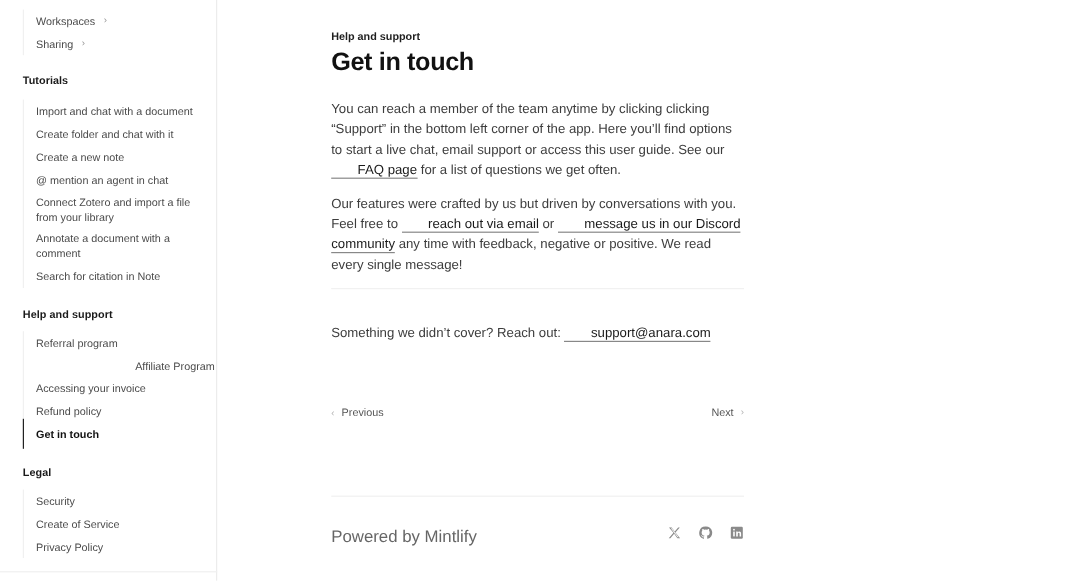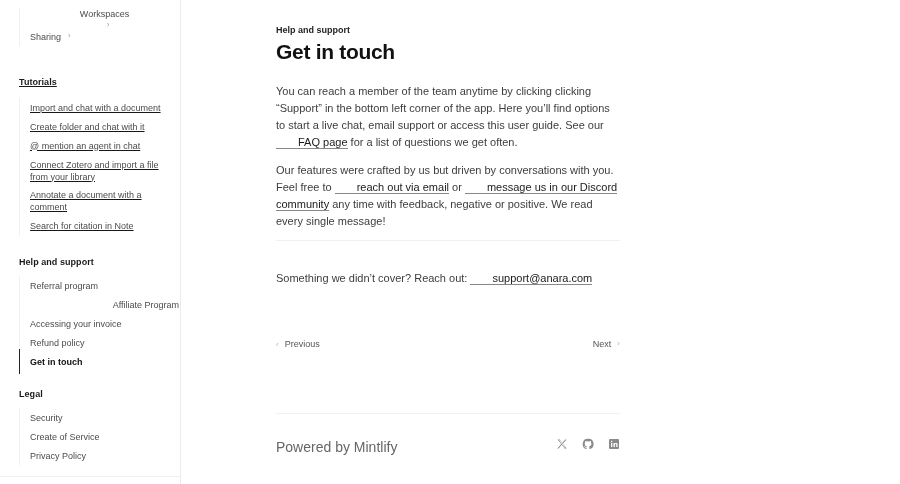--- a/index.html
+++ b/index.html
@@ -50,39 +50,42 @@
   .socials { position: absolute; right: 0; top: 0; display: flex; gap: 14px; align-items: center; }
   .socials span { display: inline-flex; width: 12px; height: 12px; cursor: pointer; }
   .socials svg { width: 12px; height: 12px; }
 </style>
 </head>
 <body>
 
 <aside class="sidebar">
   <div class="nav-group" style="top:8px;">
     <div class="nav-list">
-      <div class="nav-item" style="height:19px;flex-direction:column;">
+      <div class="nav-item" style="height:19px;">
         <span>Workspaces</span>
         <span class="chev">›</span>
       </div>
       <div class="nav-item" style="height:19px;">
         <span>Sharing</span>
         <span class="chev">›</span>
       </div>
     </div>
   </div>
 
-  <div class="nav-group" style="top:76px;text-decoration:underline;">
+  <div class="nav-group" style="top:61px;">
     <div class="group-title">Tutorials</div>
     <div class="nav-list" style="margin-top:10px;">
       <div class="nav-item" style="height:19px;">
         <span>Import and chat with a document</span>
       </div>
       <div class="nav-item" style="height:19px;">
         <span>Create folder and chat with it</span>
+      </div>
+      <div class="nav-item" style="height:19px;">
+        <span>Create a new note</span>
       </div>
       <div class="nav-item" style="height:19px;">
         <span>@ mention an agent in chat</span>
       </div>
       <div class="nav-item" style="height:30px; width:145px; padding-top:1px;">
         <span>Connect Zotero and import a file from your library</span>
       </div>
       <div class="nav-item" style="height:30px; width:135px; padding-top:2px;">
         <span>Annotate a document with a comment</span>
       </div>

